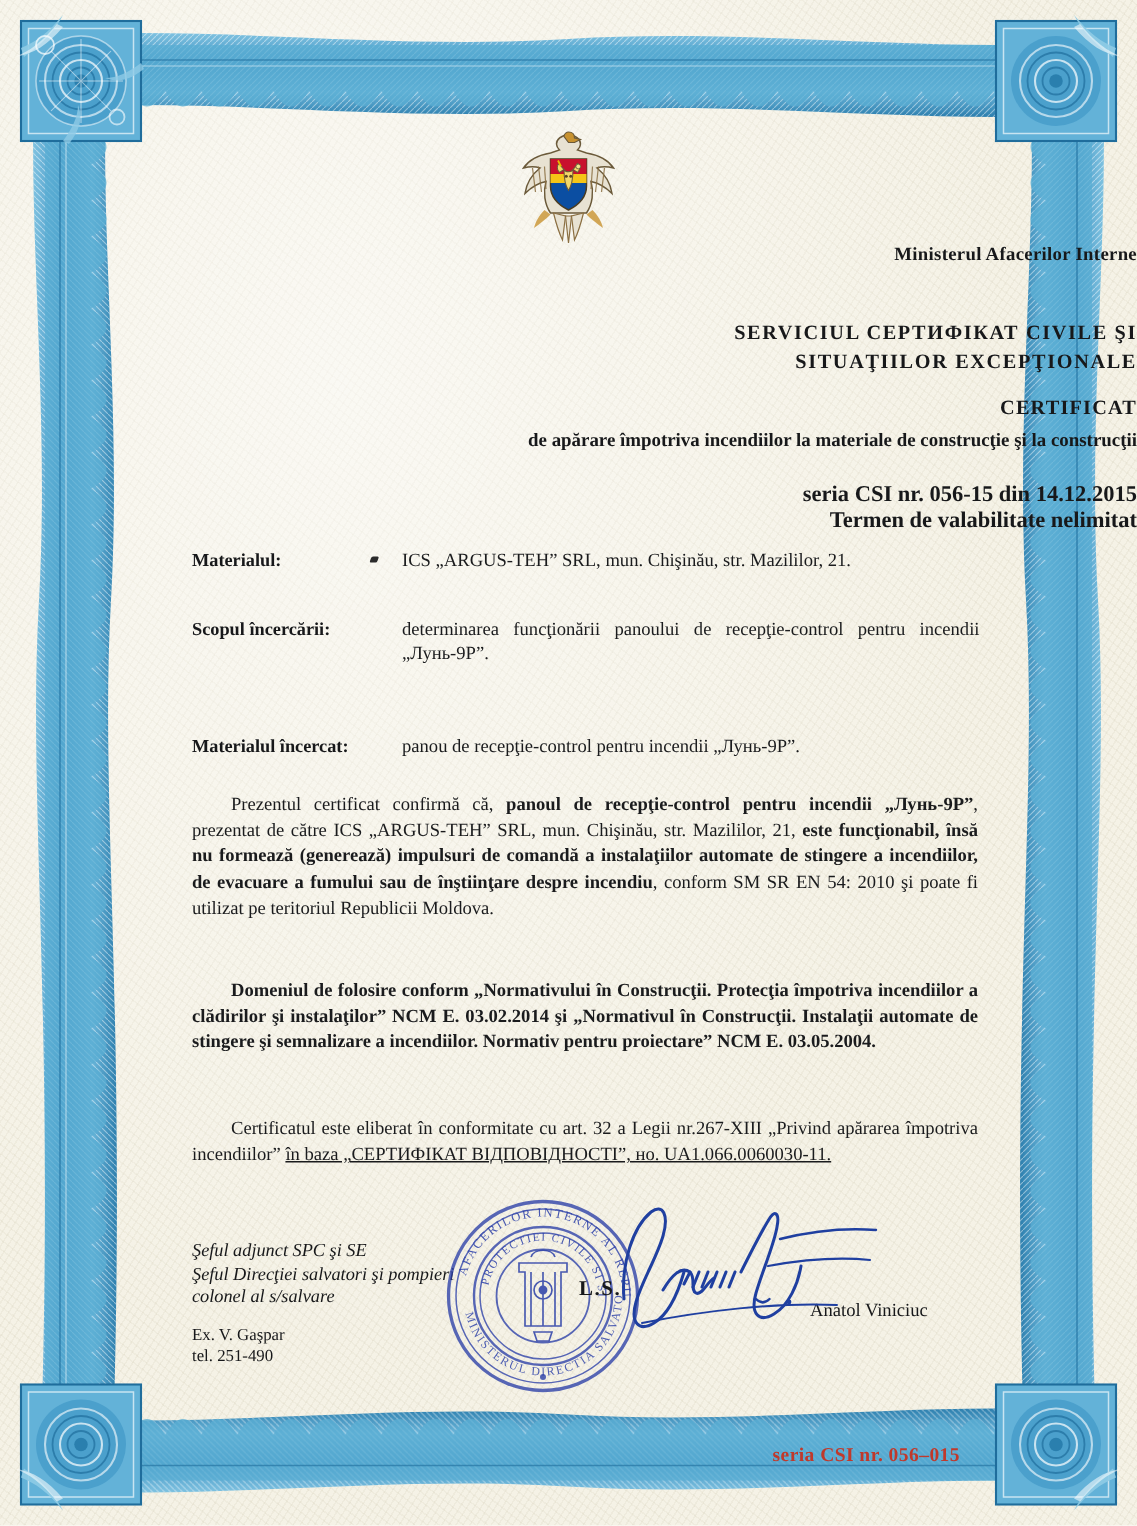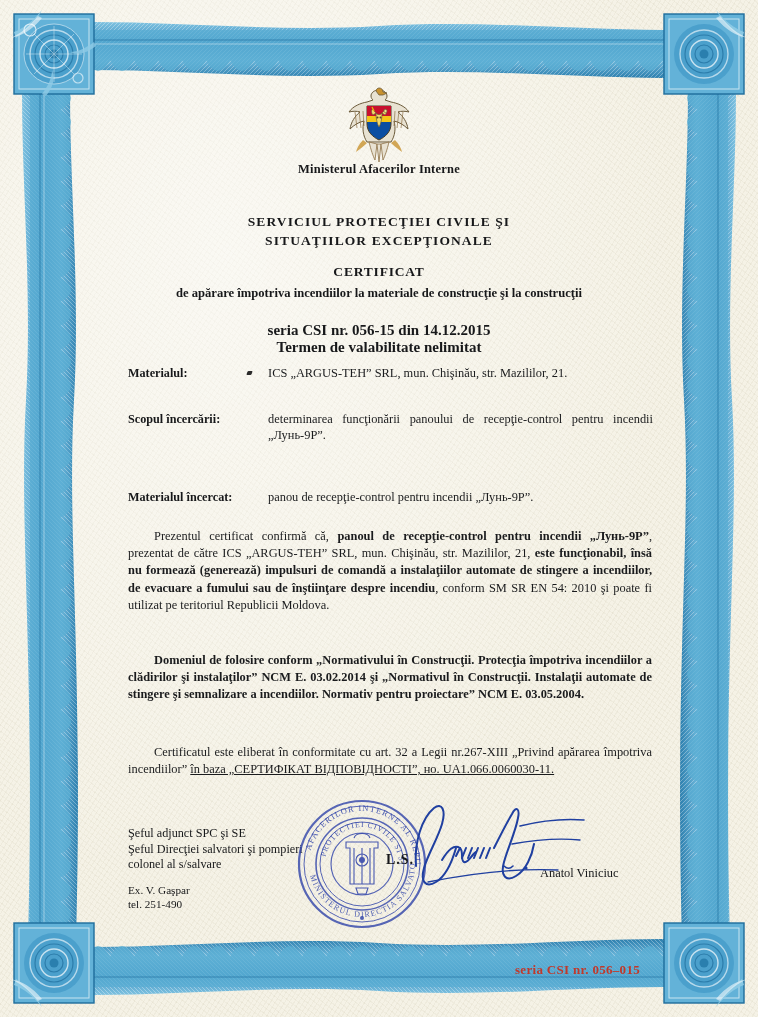--- a/index.html
+++ b/index.html
@@ -28,21 +28,21 @@
   .rosette.tl{left:8px;top:8px;}
   .rosette.tr{right:8px;top:8px;transform:scaleX(-1);}
   .rosette.bl{left:8px;bottom:8px;transform:scaleY(-1);}
   .rosette.br{right:8px;bottom:8px;transform:scale(-1,-1);}
 
   
   .content{position:absolute;left:0;top:0;width:758px;height:1017px;}
 
   .emblem{position:absolute;left:50%;transform:translateX(-50%);top:84px;width:72px;height:80px;}
 
-  .ctr{position:absolute;left:0;width:758px;text-align:center;}
+  .ctr{position:absolute;left:0;width:758px;text-align:right;}
 
   .ministry{top:162px;font-weight:bold;font-size:12.5px;color:#17181a;letter-spacing:.2px;}
   .ministry div+div{margin-top:3px;font-size:13px;letter-spacing:.6px;}
 
   .service{top:212px;font-weight:bold;font-size:13.5px;color:#17181a;letter-spacing:1.1px;line-height:19px;}
 
   .cert-title{top:264px;font-weight:bold;font-size:13.5px;letter-spacing:.8px;color:#17181a;}
   .cert-sub{top:286px;font-weight:bold;font-size:12.6px;color:#17181a;}
 
   .seria{top:322px;font-weight:bold;font-size:15px;color:#17181a;line-height:17px;}
@@ -68,21 +68,21 @@
     font-size:12.4px;color:#1a1b1d;line-height:17.2px;
     text-align:justify;text-indent:26px;
   }
   .para b{font-weight:bold;}
   .p1{top:528px;}
   .p2{top:652px;}
   .p3{top:744px;}
   .u{text-decoration:underline;}
 
   
-  .sig-block{position:absolute;left:128px;top:826px;font-size:12.2px;color:#17181a;line-height:15.5px;}
+  .sig-block{position:absolute;left:128px;top:826px;font-size:12.2px;color:#17181a;line-height:15.5px;font-style:italic;}
   .sig-block .ln{white-space:nowrap;}
   .ex-block{position:absolute;left:128px;top:884px;font-size:11.2px;color:#17181a;line-height:13.5px;}
   .signer{position:absolute;left:540px;top:866px;font-size:12.4px;color:#17181a;}
 
   
   .stamp{position:absolute;left:296px;top:798px;width:132px;height:132px;}
   .ls{position:absolute;left:386px;top:852px;font-size:14px;font-weight:bold;color:#17181a;letter-spacing:1px;}
 
   
   .signature{position:absolute;left:408px;top:796px;width:190px;height:110px;}
@@ -309,21 +309,21 @@
         <path d="M20,56 C16,60 14,64 13,68 C17,65 21,62 24,59 Z" fill="#c8922f" opacity=".8"></path>
         <path d="M52,56 C56,60 58,64 59,68 C55,65 51,62 48,59 Z" fill="#c8922f" opacity=".8"></path>
       </svg>
     </div>
 
     <div class="ctr ministry">
       <div>Ministerul Afacerilor Interne</div>
     </div>
 
     <div class="ctr service">
-      <div>SERVICIUL  PROTECŢIEI  CIVILE  ŞI</div>
+      <div>SERVICIUL  СЕРТИФІКАТ  CIVILE  ŞI</div>
       <div>SITUAŢIILOR  EXCEPŢIONALE</div>
     </div>
 
     <div class="ctr cert-title">CERTIFICAT</div>
     <div class="ctr cert-sub">de apărare împotriva incendiilor la materiale de construcţie şi la construcţii</div>
 
     <div class="ctr seria">
       <div>seria CSI nr. 056-15 din 14.12.2015</div>
       <div>Termen de valabilitate nelimitat</div>
     </div>

